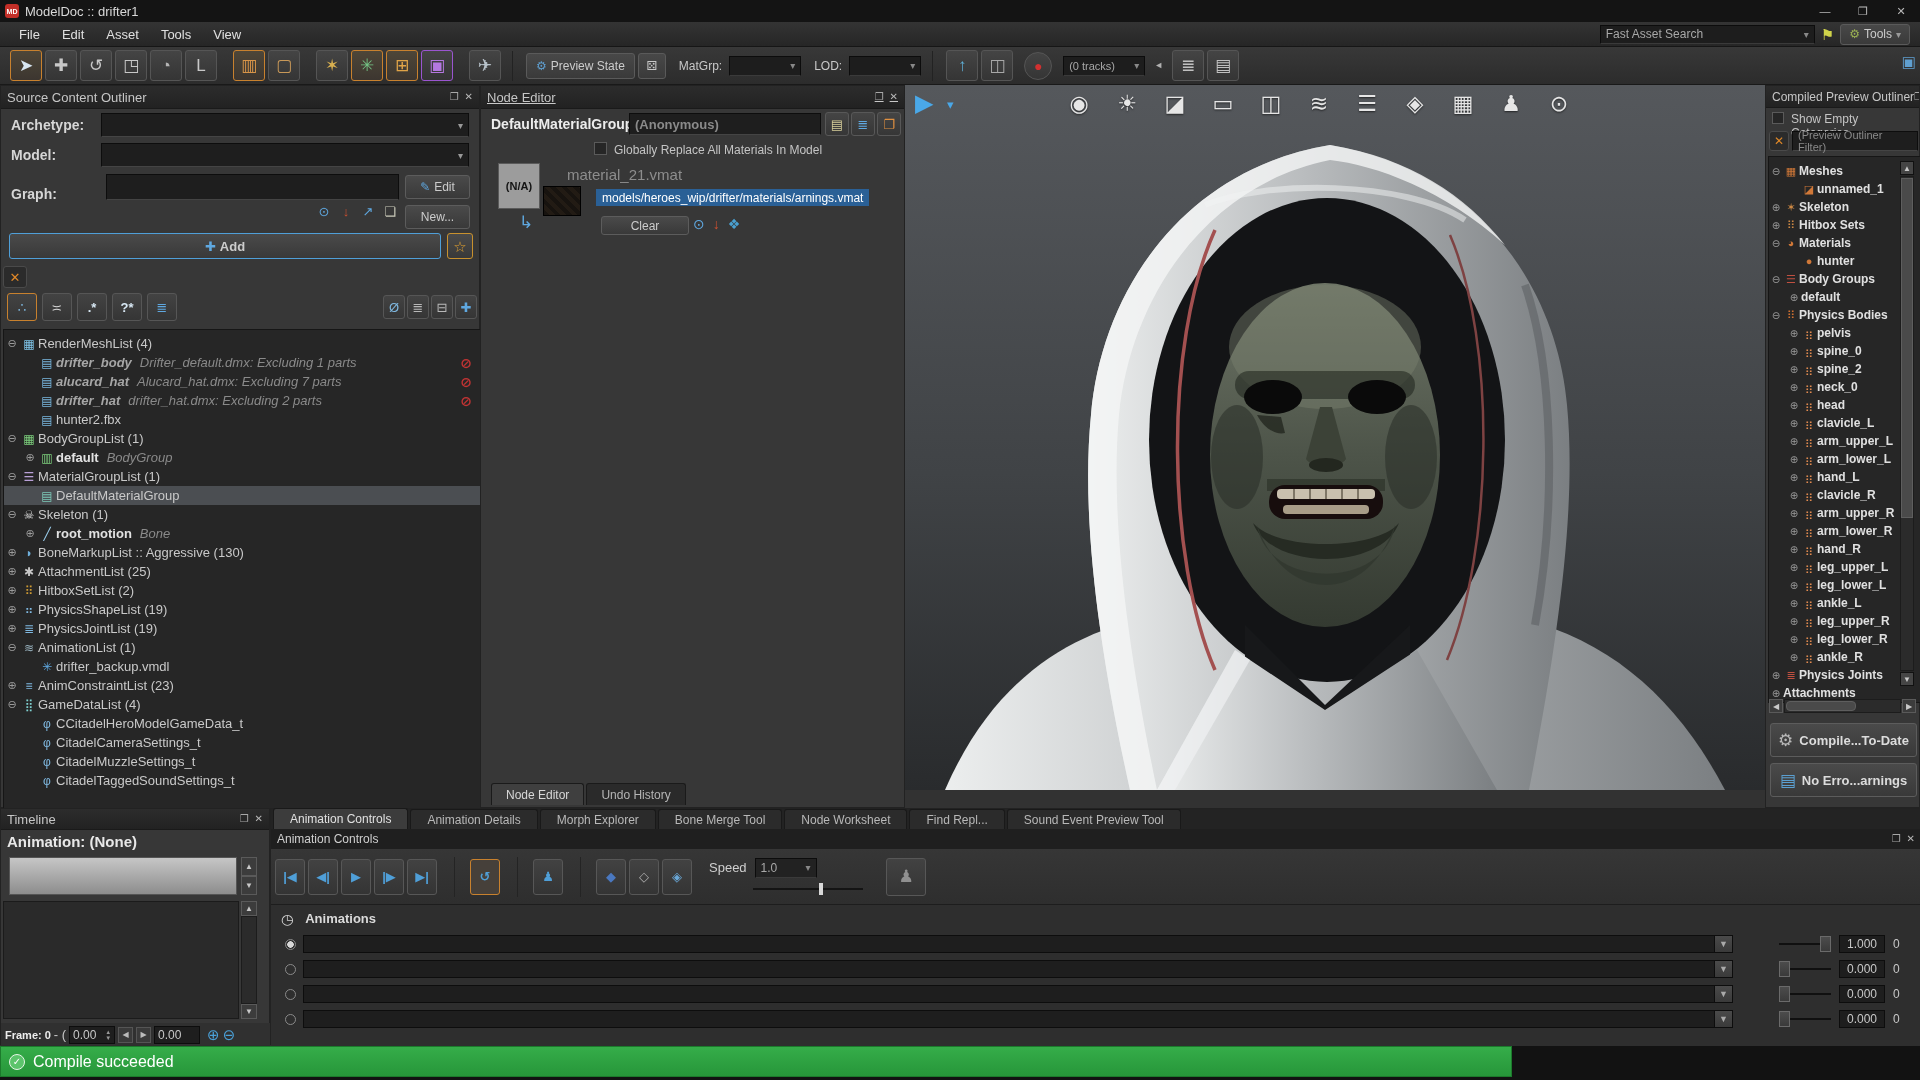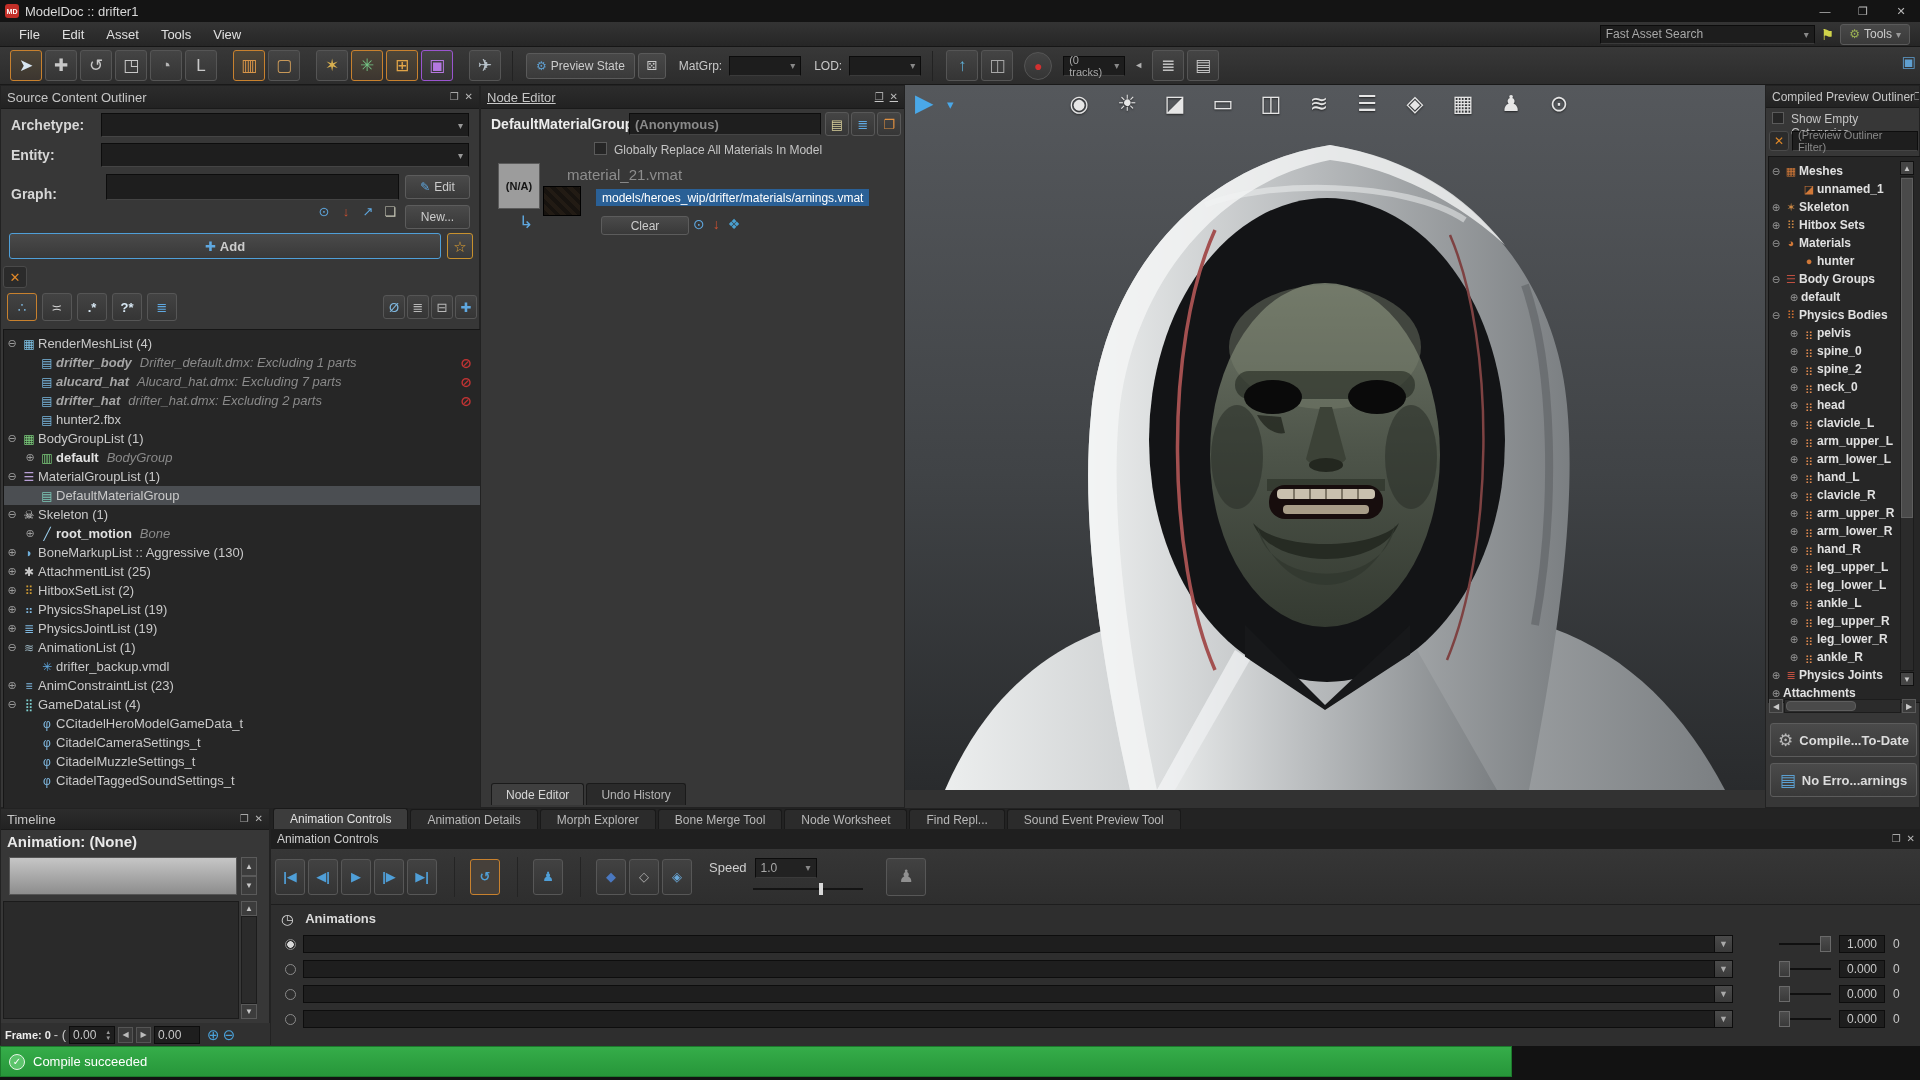--- a/index.html
+++ b/index.html
@@ -164,21 +164,21 @@
                    border:1px solid #6a6a6a;box-sizing:border-box;}
   .aval{position:absolute;left:1568px;width:46px;height:18px;background:#1e1e1e;border:1px solid #0d0d0d;
         color:#c8c8c8;font-size:12px;display:flex;align-items:center;justify-content:center;box-sizing:border-box;}
   .acount{position:absolute;left:1622px;font-size:12px;color:#c8c8c8;}
   
   .statusbar{left:0;top:1045px;width:1920px;height:35px;background:#121212;border-top:1px solid #2e2e2e;box-sizing:border-box;}
   .statusgreen{position:absolute;left:0;top:0;width:1512px;height:31px;background:linear-gradient(#35ad49,#27963a);
                border:1px solid #1c7a2c;display:flex;align-items:center;padding-left:8px;box-sizing:border-box;gap:8px;}
   .statuscheck{width:16px;height:16px;border-radius:50%;background:#5cc46c;border:1px solid #e8f5e8;color:#fff;
                font-size:10px;display:flex;align-items:center;justify-content:center;box-sizing:border-box;}
-  .statustext{color:#fff;font-size:13px;}
+  .statustext{color:#fff;font-size:16px;}
 </style>
 </head>
 <body>
 
 <div class="app">
 
   <div class="abs titlebar">
     <div class="applogo">MD</div>
     <div class="apptitle">ModelDoc :: drifter1</div>
     <div class="winbtns">
@@ -274,21 +274,21 @@
     <span class="tsep" style="border-left:1px solid #222;margin-left:8px;"></span>
     <div class="tbtn">
         <span class="gi" style="color: rgb(95, 176, 216);">↑</span>
       </div>
     <div class="tbtn">
         <span class="gi" style="color: rgb(168, 168, 168);">◫</span>
       </div>
     <div class="tbtn" style="border-radius:50%;width:28px;height:28px;margin-left:8px;">
         <span class="gi" style="font-size: 14px; color: rgb(210, 48, 48);">●</span>
       </div>
-    <div class="combo" style="width:62px;height:20px;margin-left:8px;">
+    <div class="combo" style="width:82px;height:20px;margin-left:8px;">
       <span style="font-size:11px;">(0 tracks)</span>
       <span class="car">▾</span>
     </div>
     <span class="gi" style="font-size:9px;margin-left:6px;color:#b0b0b0;">◄</span>
     <div class="tbtn" style="margin-left:6px;">
         <span class="gi" style="color: rgb(192, 192, 192);">≣</span>
       </div>
     <div class="tbtn">
         <span class="gi" style="color: rgb(192, 192, 192);">▤</span>
       </div>
@@ -300,21 +300,21 @@
       <span>Source Content Outliner</span>
       <span class="pico">
         <span class="gi" style="color: rgb(168, 168, 168);">❐</span>
         <span class="gi" style="color: rgb(184, 184, 184);">✕</span>
       </span>
     </div>
     <span class="flabel" style="left:10px;top:31px;">Archetype:</span>
     <div class="field" style="left:100px;top:27px;width:368px;height:24px;">
         <span class="car">▾</span>
       </div>
-    <span class="flabel" style="left:10px;top:61px;">Entity:</span>
+    <span class="flabel" style="left:10px;top:61px;">Model:</span>
     <div class="field" style="left:100px;top:57px;width:368px;height:24px;">
         <span class="car">▾</span>
       </div>
     <span class="flabel" style="left:10px;top:100px;">Graph:</span>
     <div class="field" style="left:105px;top:88px;width:293px;height:26px;"></div>
     <div class="sbtn" style="left:404px;top:89px;width:65px;height:24px;">
       <span class="gi" style="color: rgb(95, 168, 224);">✎</span>
       <span>Edit</span>
     </div>
     <div class="iconrow" style="left:314px;top:117px;">

